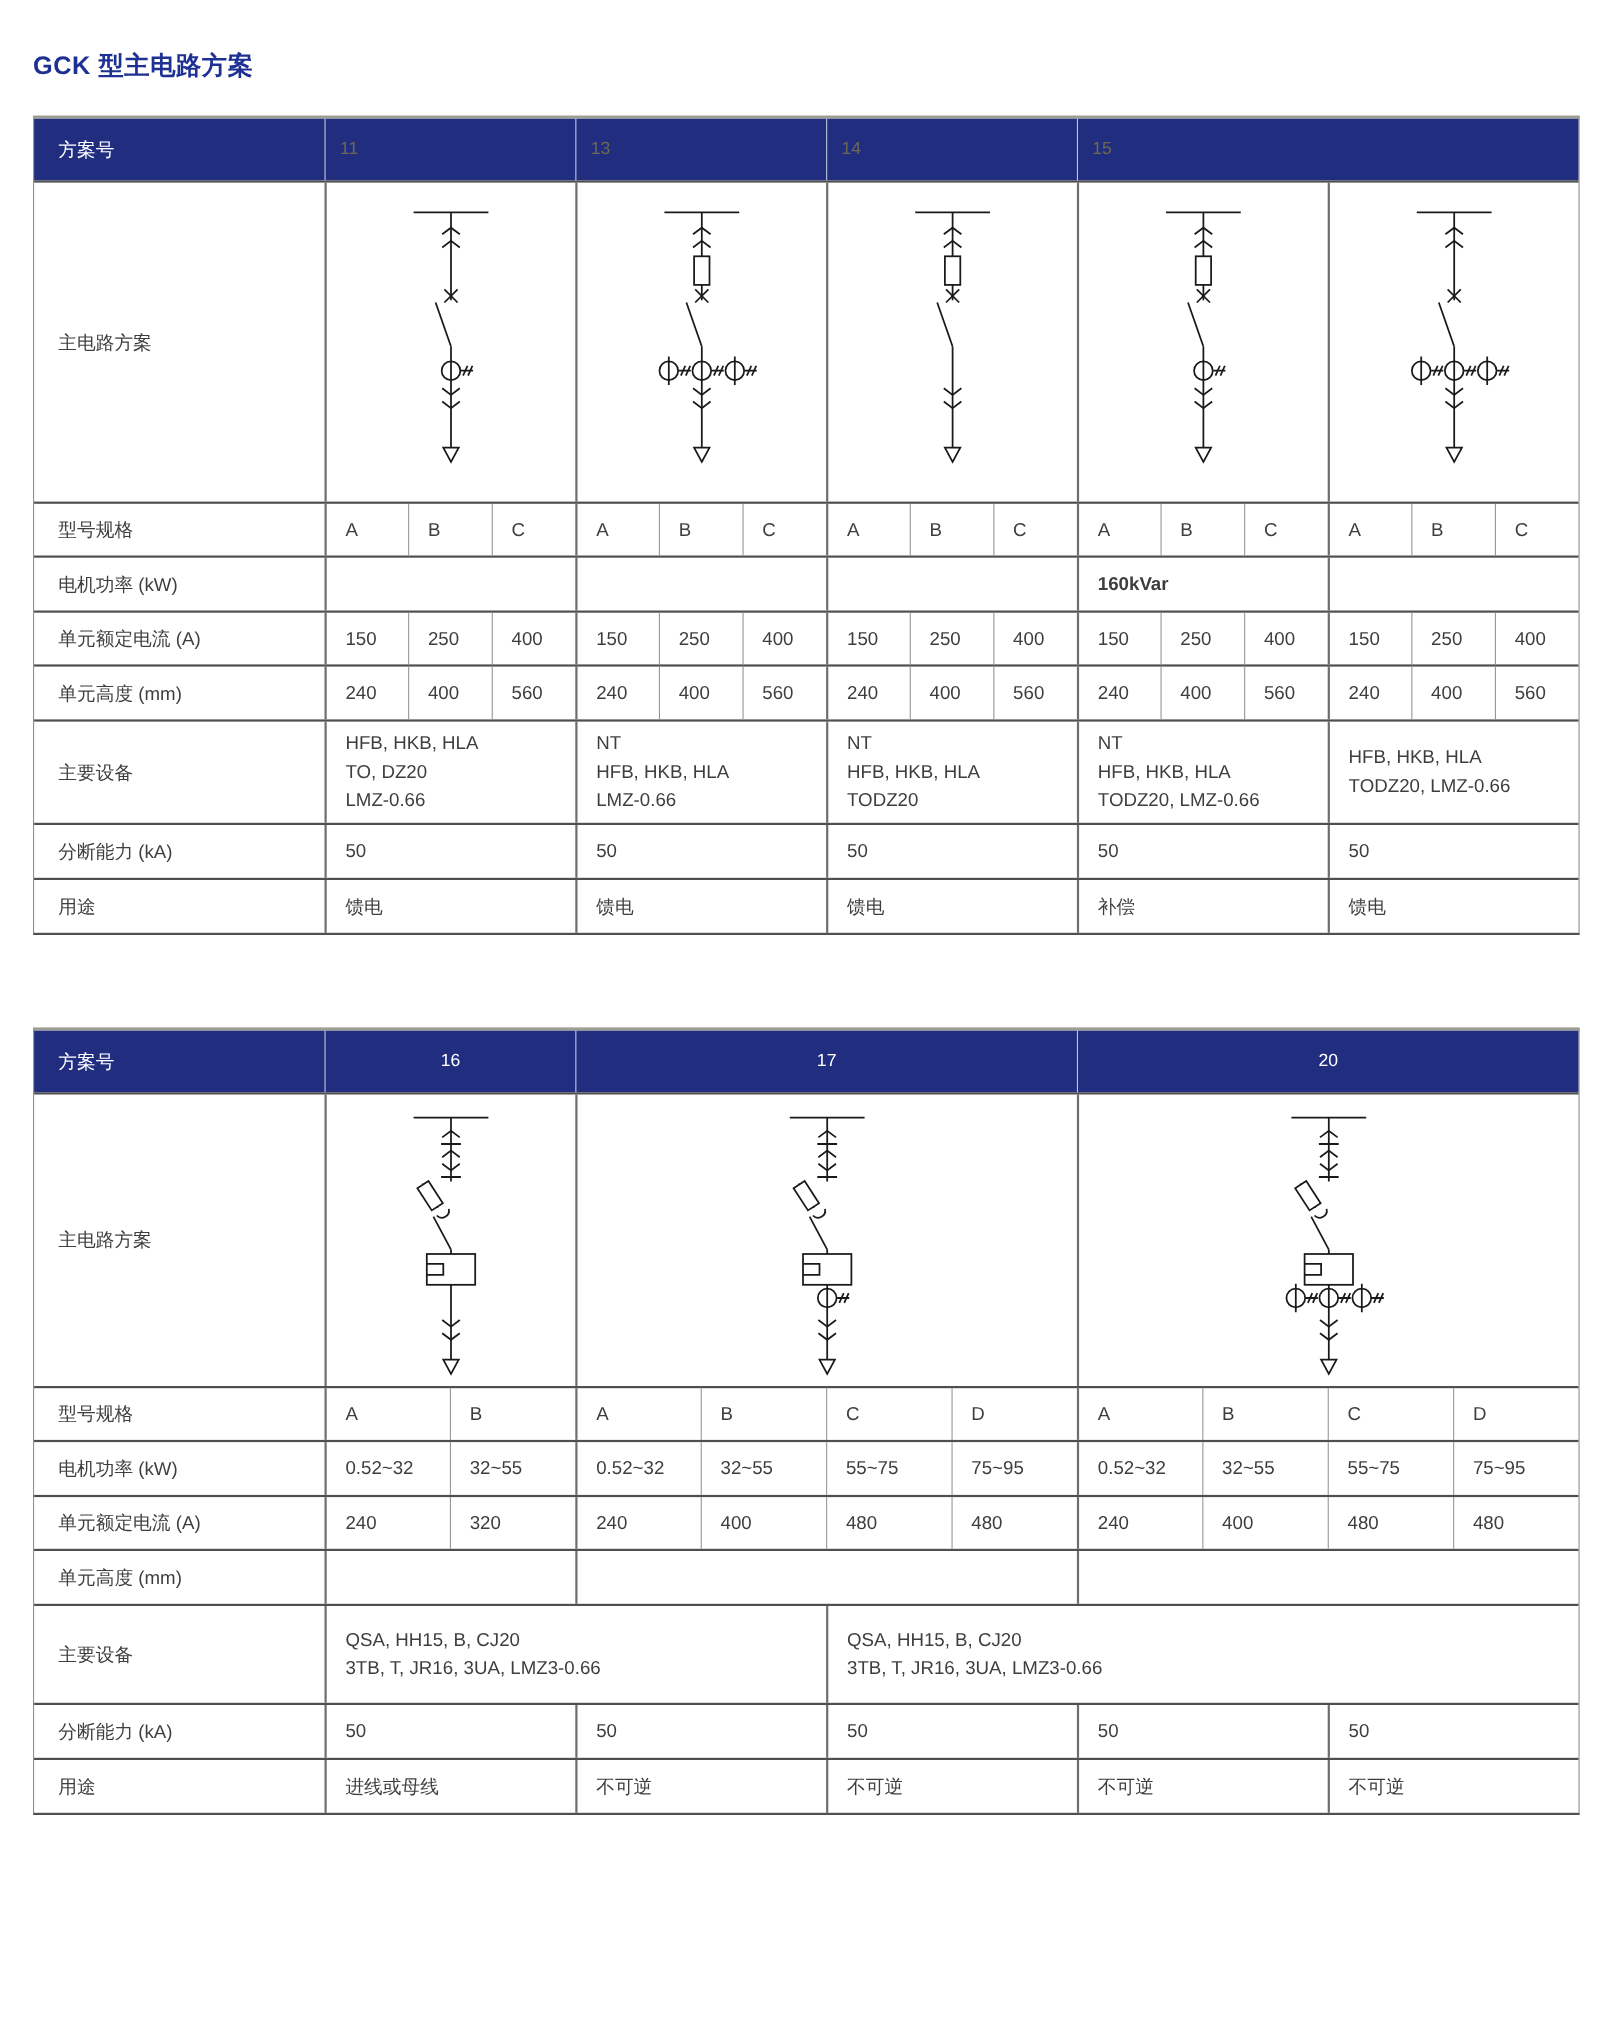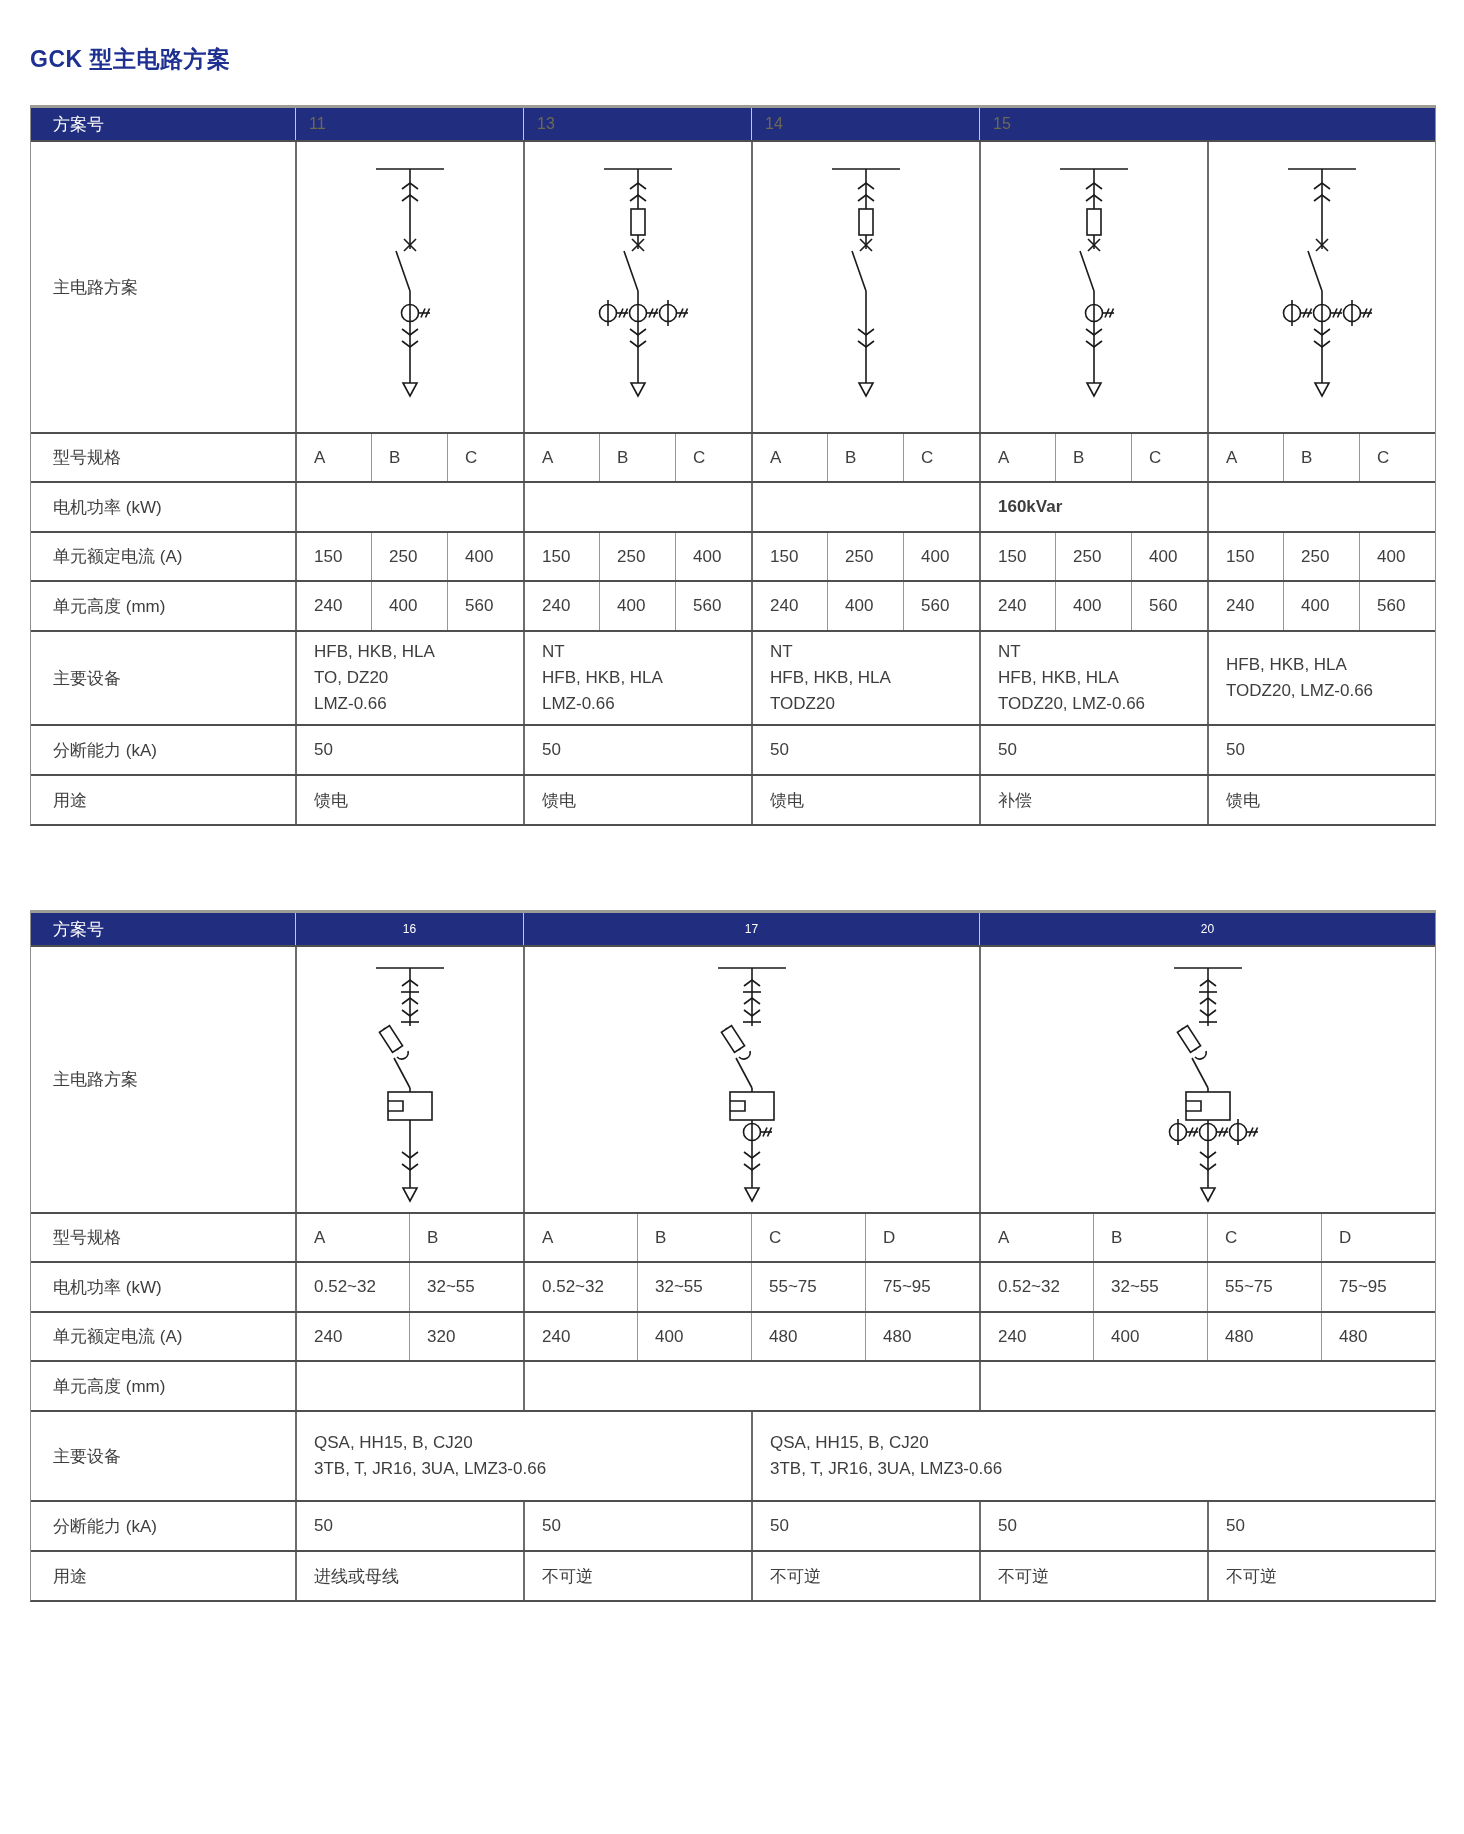--- a/index.html
+++ b/index.html
@@ -22,24 +22,24 @@
   .gck-table.second{margin-top:84px;}
   .row{display:grid;}
   .row + .row{border-top:2px solid #4f4f4f;}
   .cell{
     display:flex;align-items:center;
     font-size:17px;color:#3e3e3e;
     overflow:hidden;white-space:nowrap;
   }
   .vl{border-left:1px solid #979797;}
   .sb{border-left:2px solid #6d6d6d;}
-  .hdr{background:#212e80;height:32px;}
+  .hdr{background:#212e80;height:56px;}
   .hdr .corner{color:#ffffff;padding-left:22px;}
   .hnum{color:#6e6852;padding-left:13px;font-size:16px;}
-  .hnum2{color:#ffffff;justify-content:center;font-size:12px;}
+  .hnum2{color:#ffffff;justify-content:center;font-size:16px;}
   .sbh{border-left:1px solid rgba(255,255,255,.72);}
   .rlabel{padding-left:22px;}
   .val{padding-left:17px;}
   .h47{height:47px;} .h48{height:48px;} .h92{height:92px;} .h88{height:88px;}
   .hdiag1{height:290px;} .hdiag2{height:265px;}
   .dcell{justify-content:center;}
   .equip{
     flex-direction:column;align-items:flex-start;justify-content:center;
     padding-left:17px;line-height:26px;
   }

